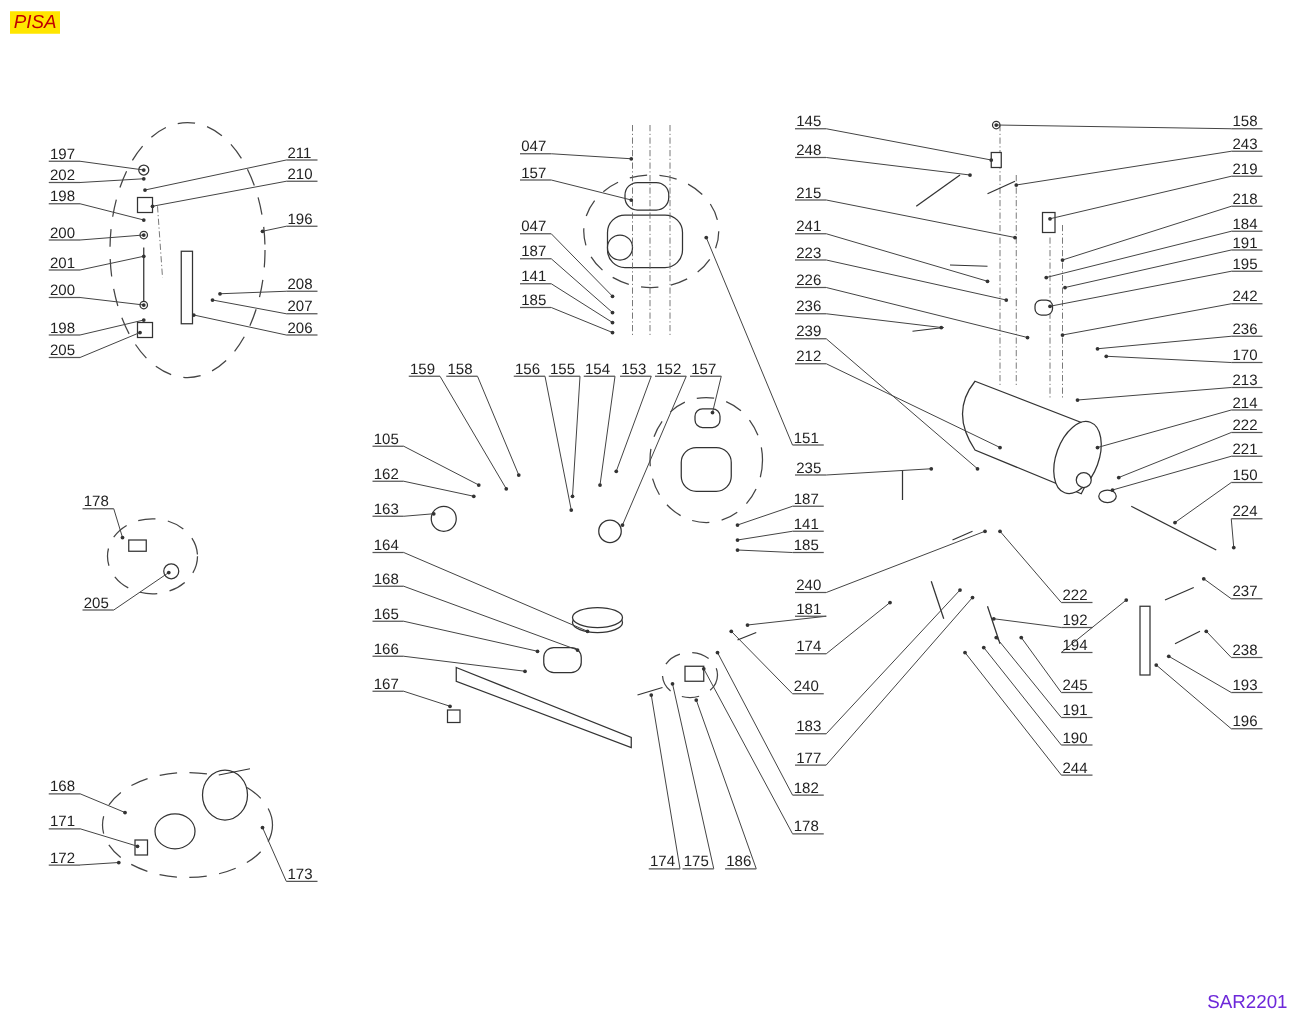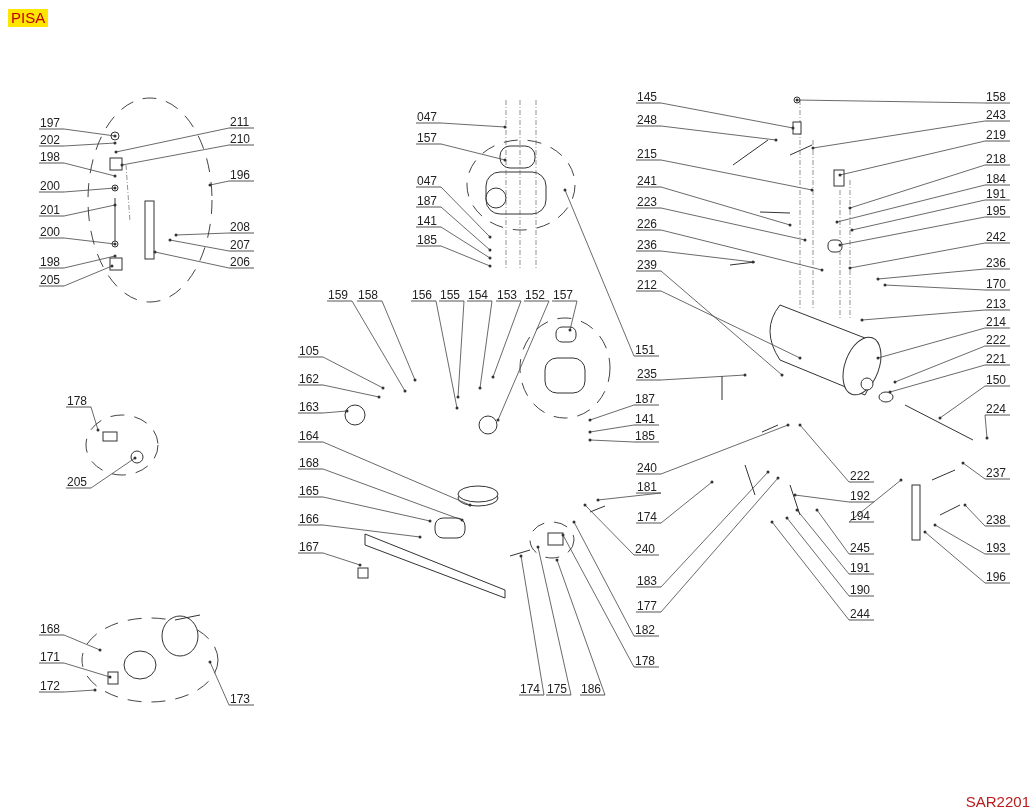--- a/index.html
+++ b/index.html
@@ -1,18 +1,18 @@
 <!DOCTYPE html>
 <html><head>
 <meta charset="utf-8">
 <style>
   html,body{margin:0;padding:0;background:#fff;}
   body{width:1034px;height:810px;position:relative;overflow:hidden;font-family:"Liberation Sans",sans-serif;}
-  #badge{position:absolute;left:8px;top:9px;background:#ffe600;color:#c00000;font-size:15px;line-height:18px;padding:0 3px;}
-  #docid{position:absolute;right:4px;bottom:0px;font-size:15px;color:#b91c1c;}
+  #badge{position:absolute;left:8px;top:9px;background:#ffe600;color:#c00000;font-size:15px;line-height:18px;padding:0 3px;font-style:italic;}
+  #docid{position:absolute;right:4px;bottom:0px;font-size:15px;color:#6d28d9;}
   #diagram{position:absolute;left:0;top:0;}
   .lbl{font-family:"Liberation Sans",sans-serif;font-size:12px;fill:#222;}
   .ul{stroke:#555;stroke-width:1;}
   .ld{stroke:#444;stroke-width:0.8;fill:none;}
   .part{stroke:#333;stroke-width:1;fill:#fff;}
   .dash{stroke:#444;stroke-width:1;fill:none;stroke-dasharray:14 10;}
   .dd{stroke:#666;stroke-width:0.7;fill:none;stroke-dasharray:5 2 1 2;}
 </style>
 </head>
 <body>

